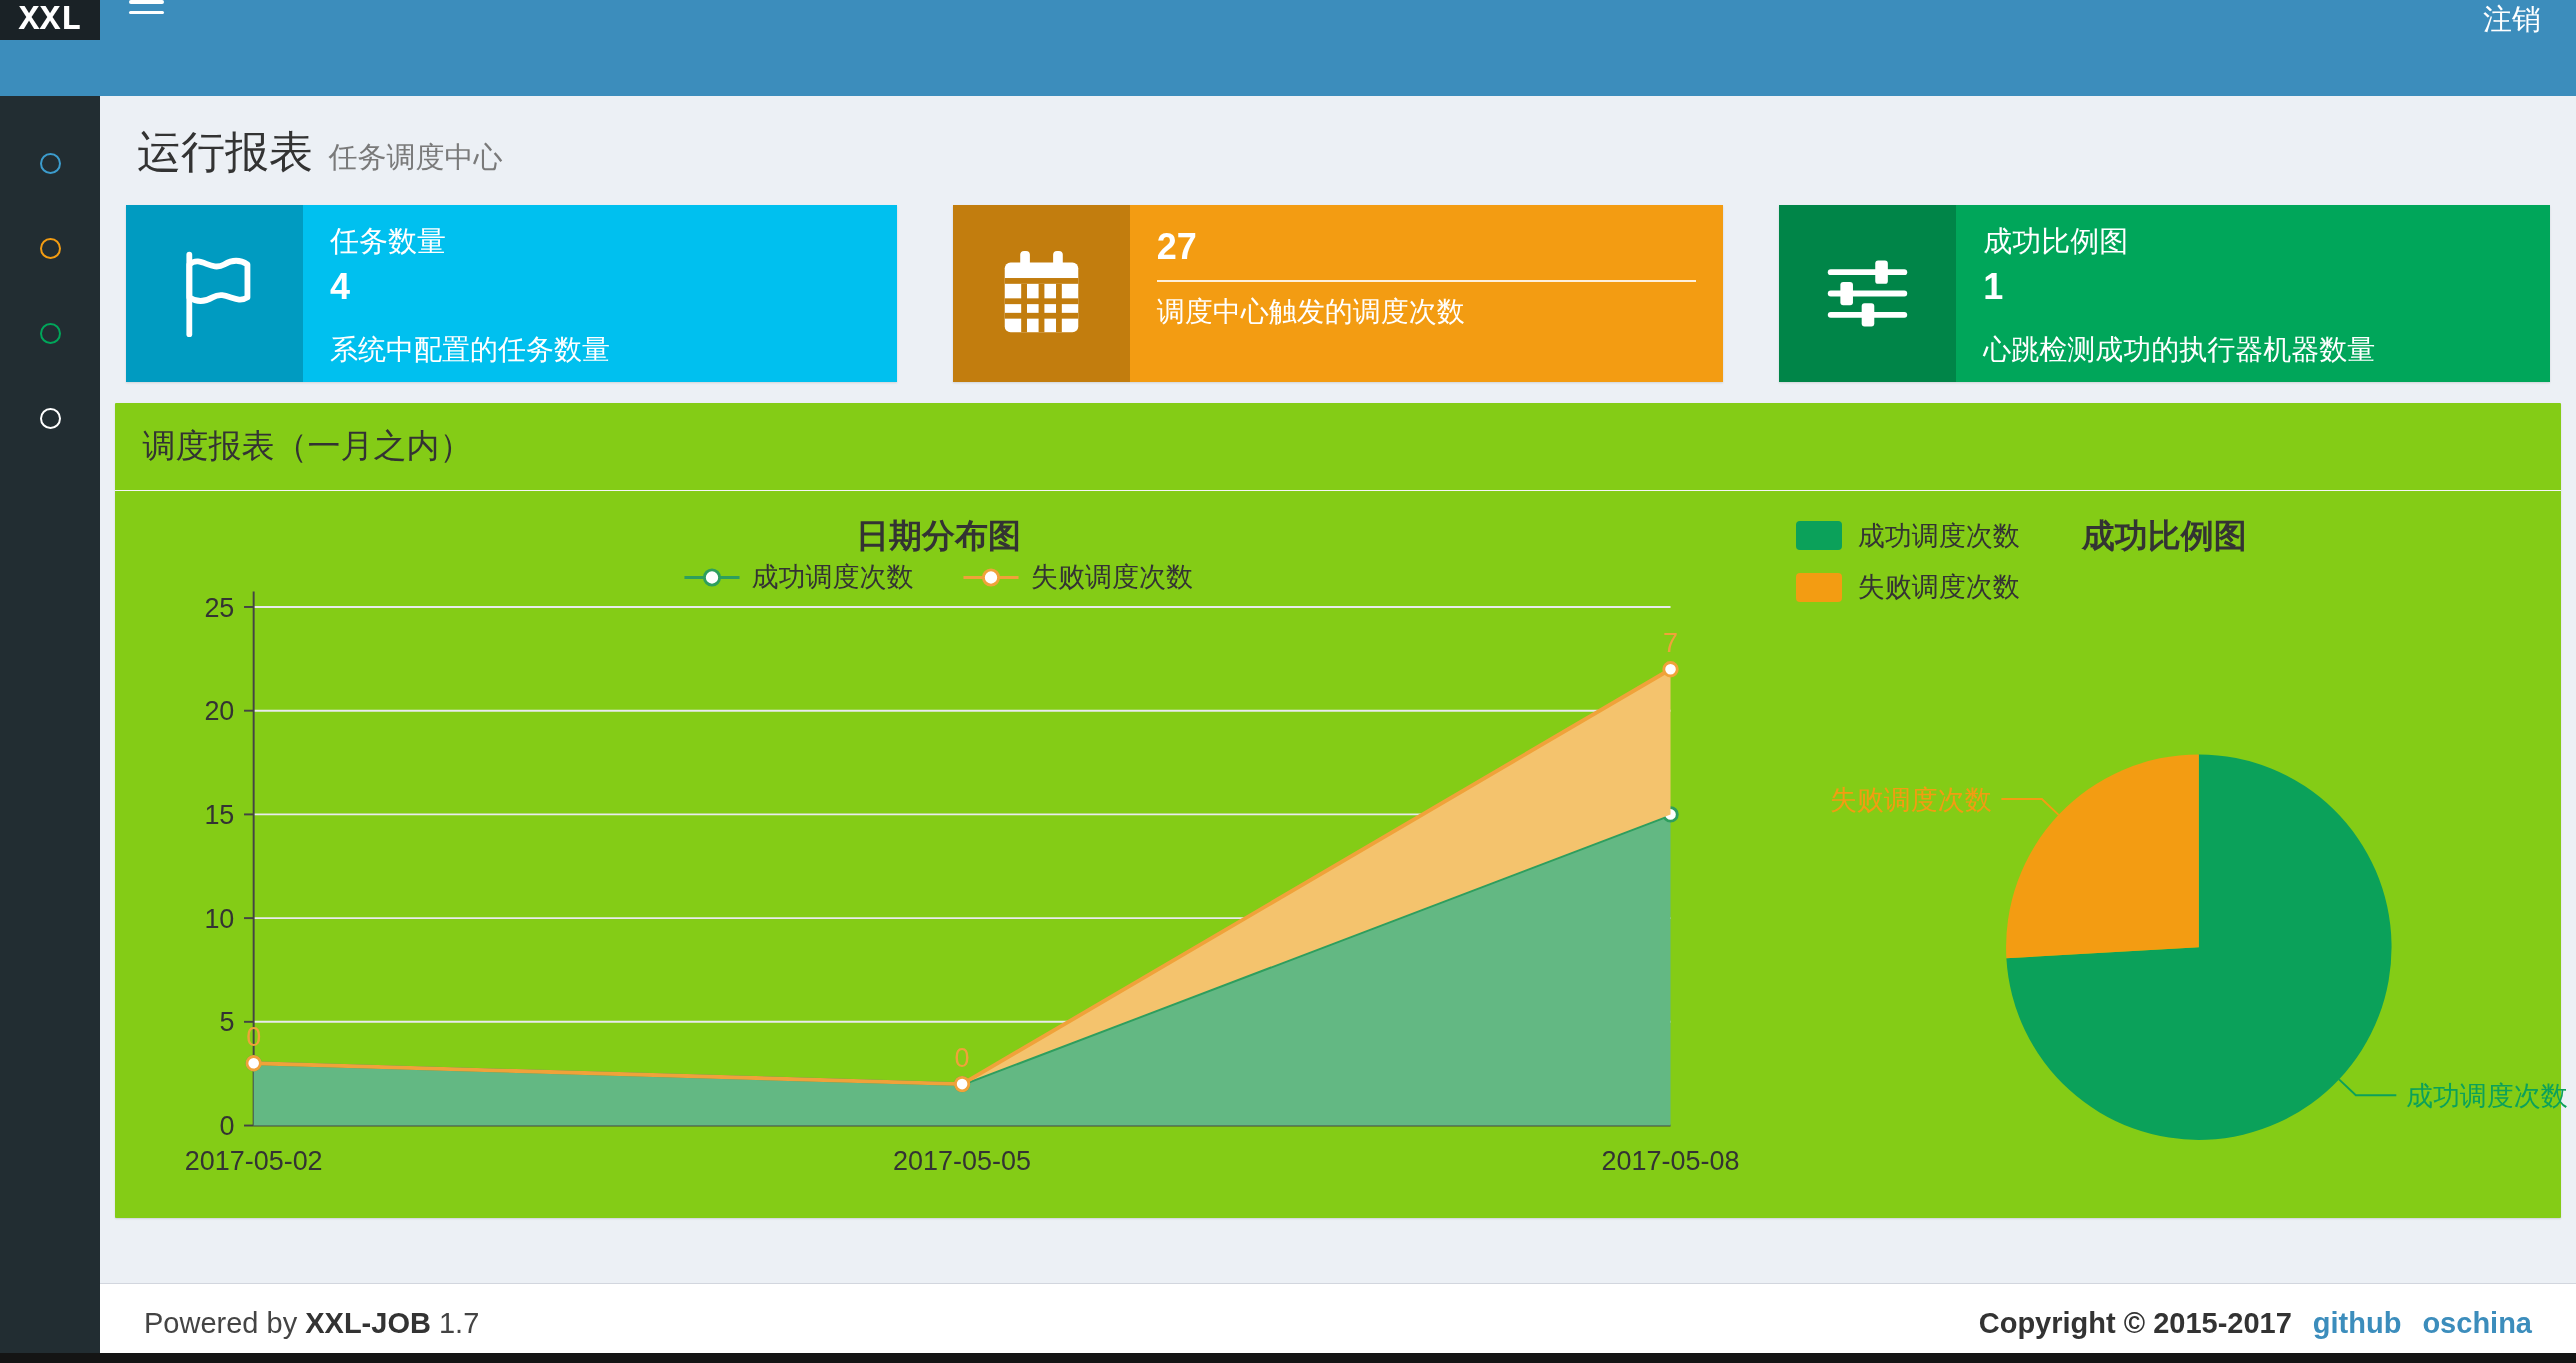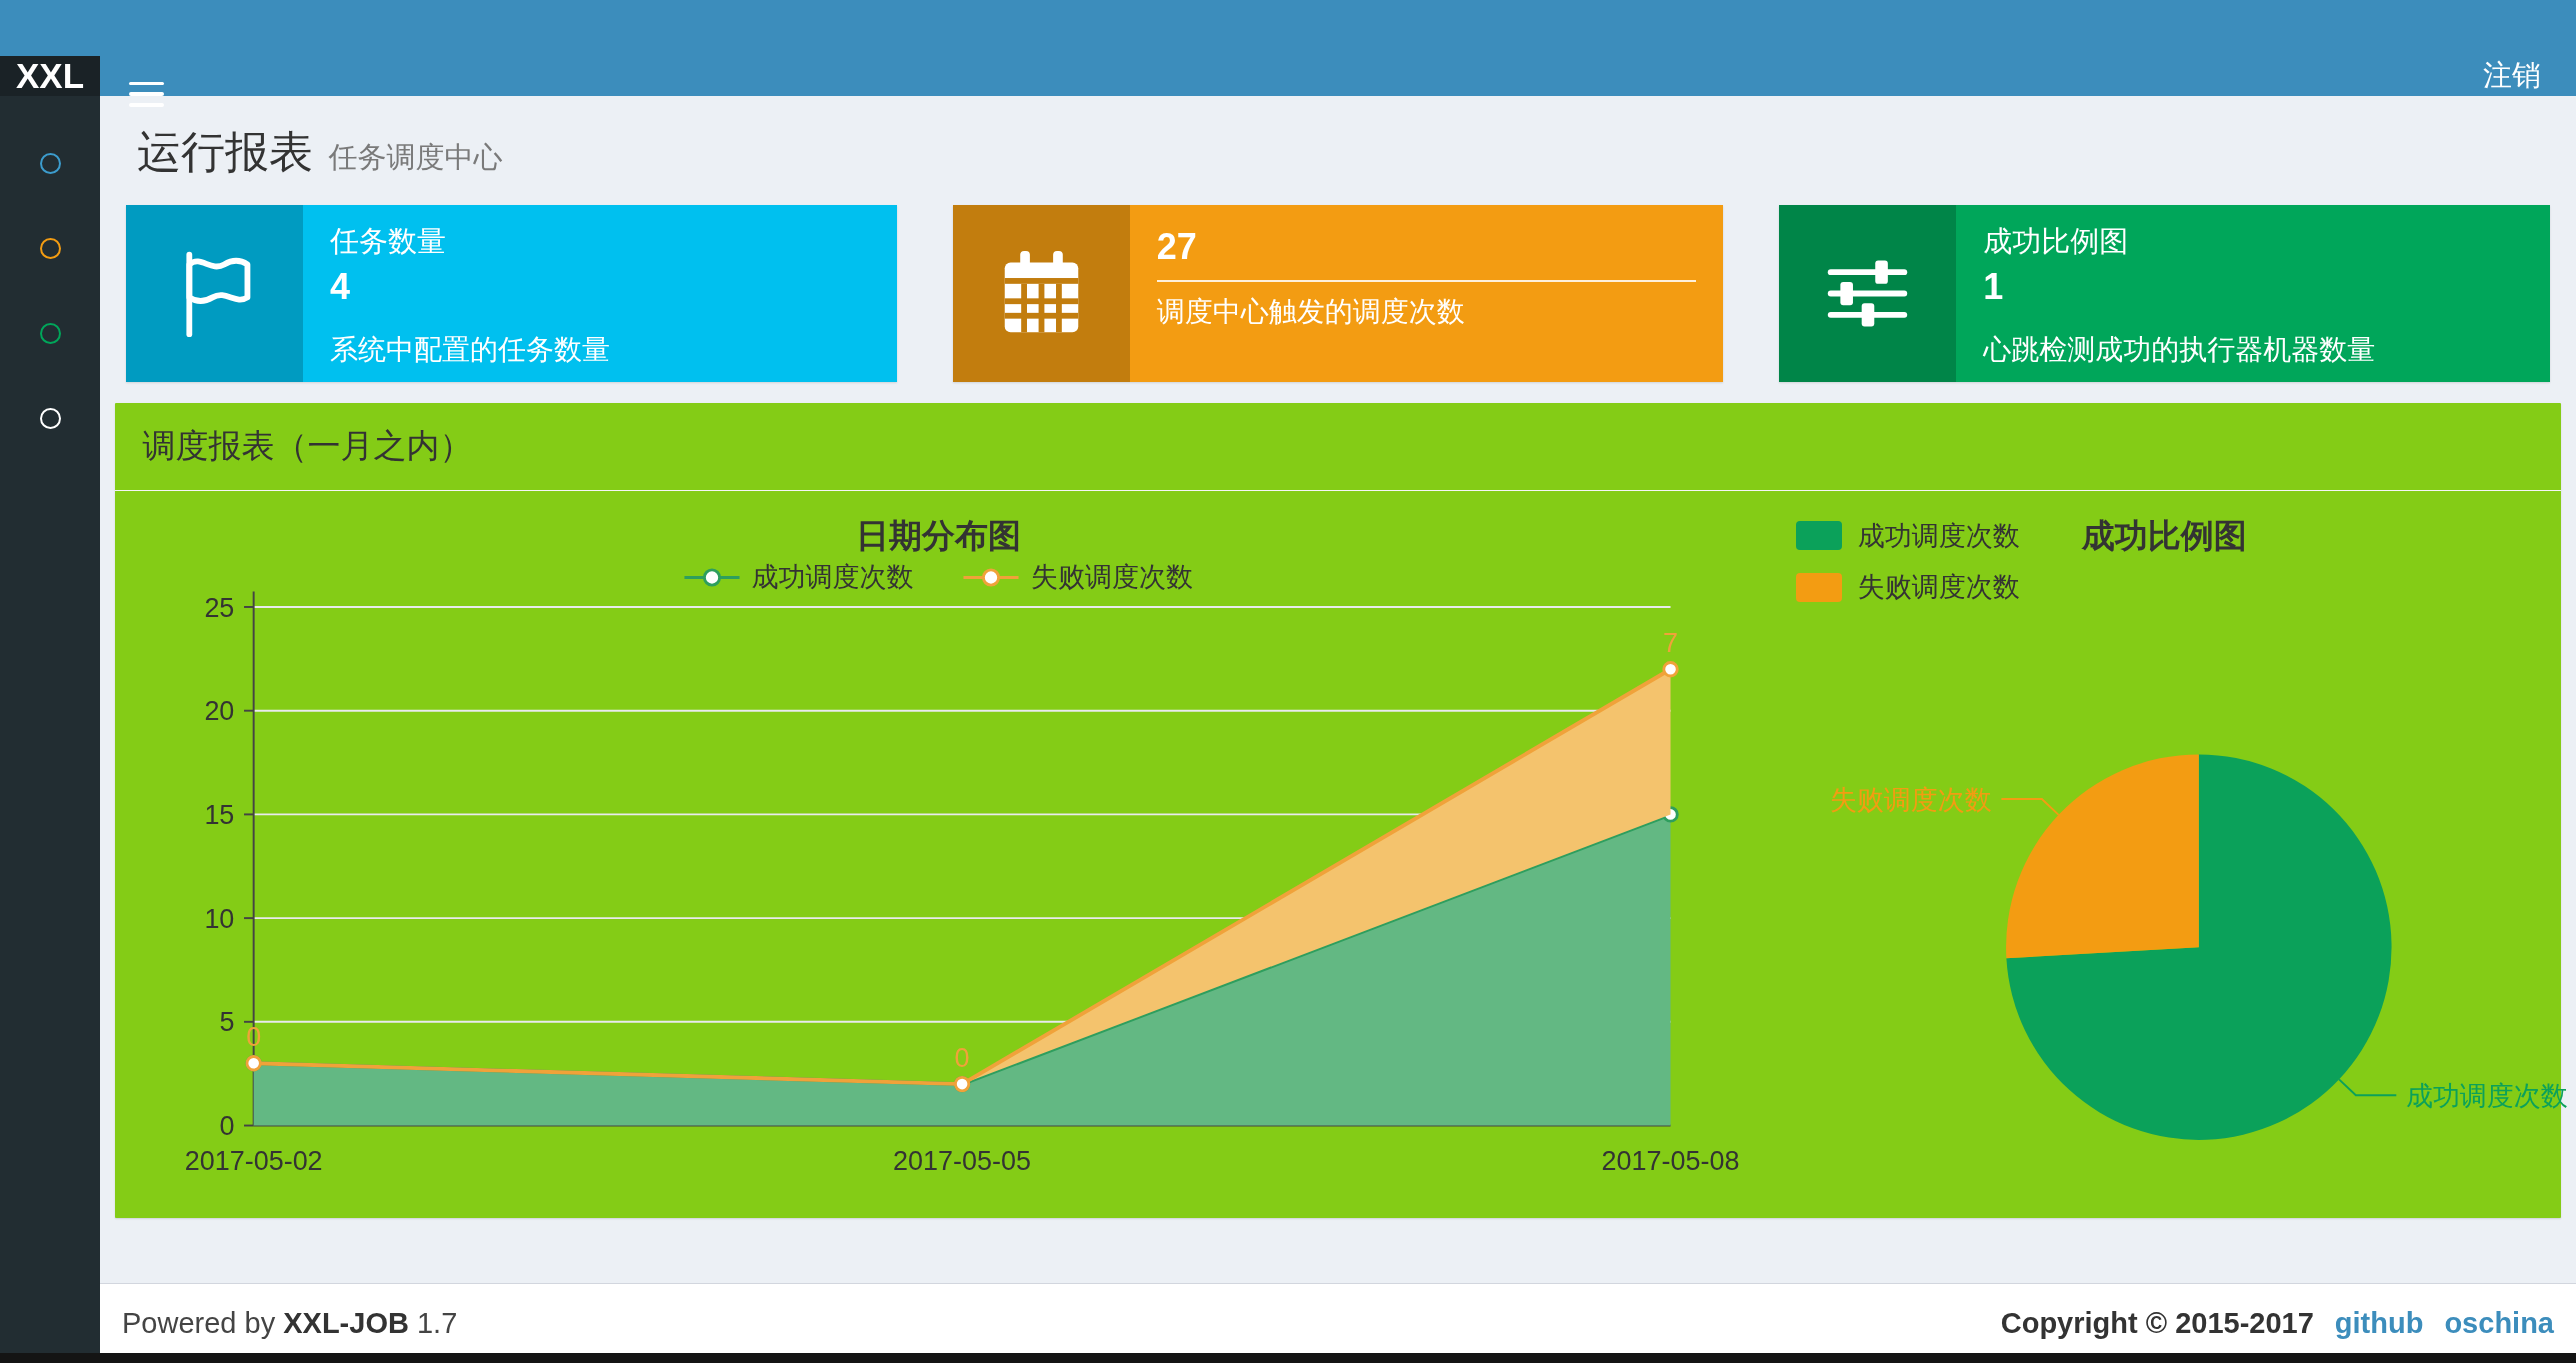--- a/index.html
+++ b/index.html
@@ -4,21 +4,21 @@
 <style>
   * { margin:0; padding:0; box-sizing:border-box; }
   html,body { width:2576px; height:1363px; }
   body {
     font-family:"Liberation Sans","DejaVu Sans",sans-serif;
     background:#ecf0f5; color:#333; position:relative; overflow:hidden;
   }
   svg text { font-family:"Liberation Sans","DejaVu Sans",sans-serif; }
 
   
-  .navbar { position:absolute; top:0; left:0; right:0; height:96px; background:#3c8dbc; display:flex; align-items:flex-end; z-index:10; }
+  .navbar { position:absolute; top:0; left:0; right:0; height:96px; background:#3c8dbc; display:flex; align-items:flex-start; z-index:10;font-family:Liberation Mono, monospace; }
   .logo { width:100px; background:#1a2226; color:#fff; display:flex; align-items:center; justify-content:center; font-weight:bold; font-size:35px; cursor:pointer; }
   .hamburger { width:93px; border:none; background:transparent; display:flex; align-items:center; justify-content:center; cursor:pointer; }
   .bars { position:relative; width:35px; height:3.9px; background:#fff; border-radius:1.9px; }
   .bars::before,.bars::after { content:""; position:absolute; left:0; width:35px; height:3.9px; background:#fff; border-radius:1.9px; }
   .bars::before { top:-10.6px; } .bars::after { top:10.6px; }
   .nav-right { margin-left:auto; display:flex; align-items:center; padding-right:35px; }
   .logout { color:#fff; font-size:29px; cursor:pointer; text-decoration:none; }
 
   
   .sidebar { position:absolute; top:96px; left:0; bottom:0; width:100px; background:#222d32; display:flex; flex-direction:column; align-items:center; padding-top:25px; z-index:5; }
@@ -51,21 +51,21 @@
   .line-legend { flex:1; display:flex; justify-content:center; align-items:center; gap:50px; }
   .legend-item { display:flex; align-items:center; gap:11.6px; font-size:27px; color:#333; cursor:pointer; }
   .chart-right { flex:1; padding-left:58px; }
   .chart-top2 { display:flex; align-items:flex-start; gap:62px; }
   .pie-legend { display:flex; flex-direction:column; gap:15.4px; padding-top:3.9px; }
   .pie-legend-item { display:flex; align-items:center; gap:15.4px; font-size:27px; color:#333; cursor:pointer; }
   .pie-swatch { width:46px; height:29px; border-radius:3.9px; }
   .axis-text { font-size:28px; fill:#333; }
 
   
-  .main-footer { margin-top:auto; background:#fff; border-top:1px solid #d2d6de; padding:23px 22px; display:flex; align-items:center; font-size:29px; color:#444; }
+  .main-footer { margin-top:auto; background:#fff; border-top:1px solid #d2d6de; padding:23px 44px; display:flex; align-items:center; font-size:29px; color:#444; }
   .footer-left b { color:#333; }
   .footer-right { margin-left:auto; display:flex; align-items:flex-end; gap:21px; }
   .footer-right b { color:#333; }
   .footer-right a { color:#3c8dbc; font-weight:bold; text-decoration:none; cursor:pointer; }
 
   .bottom-strip { position:absolute; left:0; right:0; bottom:0; height:9.6px; background:#141414; z-index:20; }
 </style>
 </head>
 <body>
 

